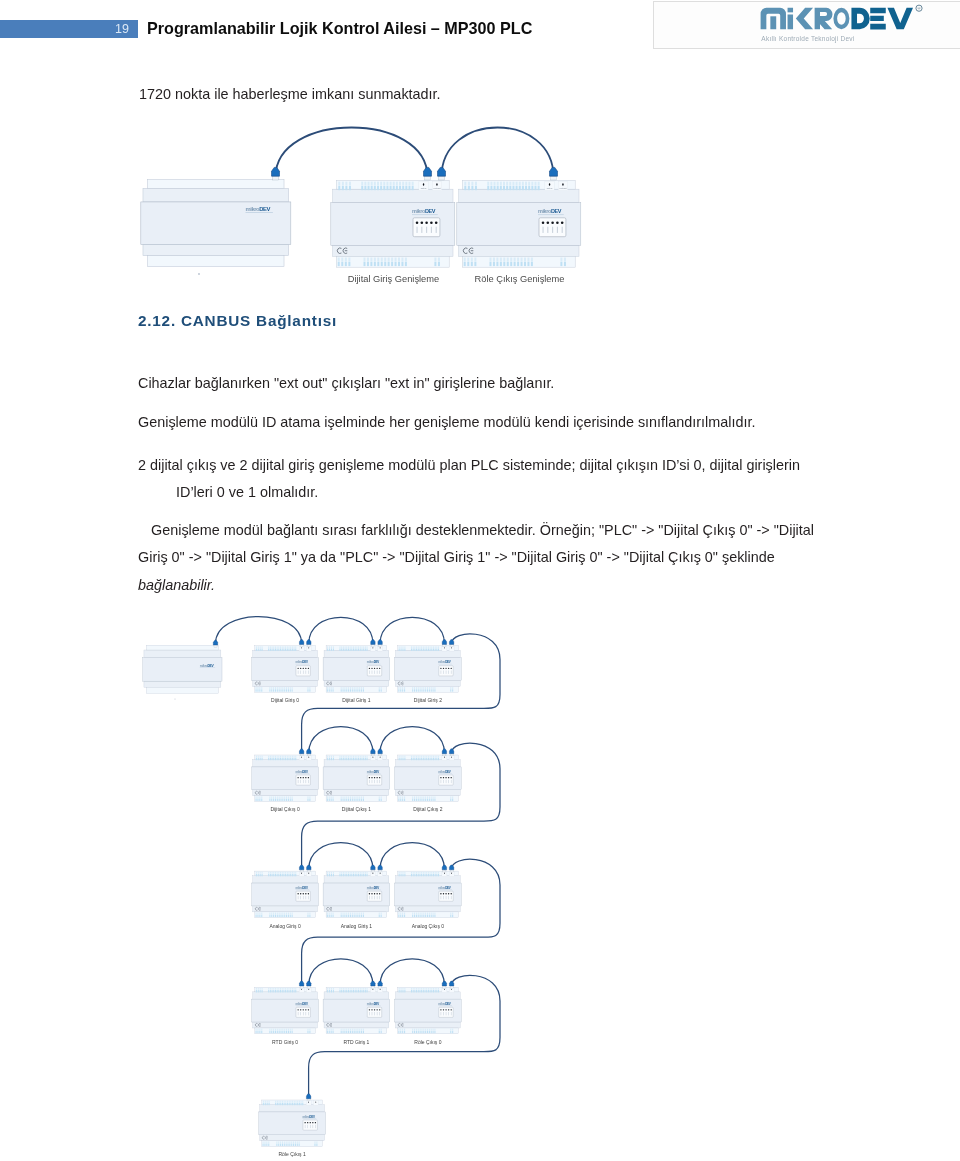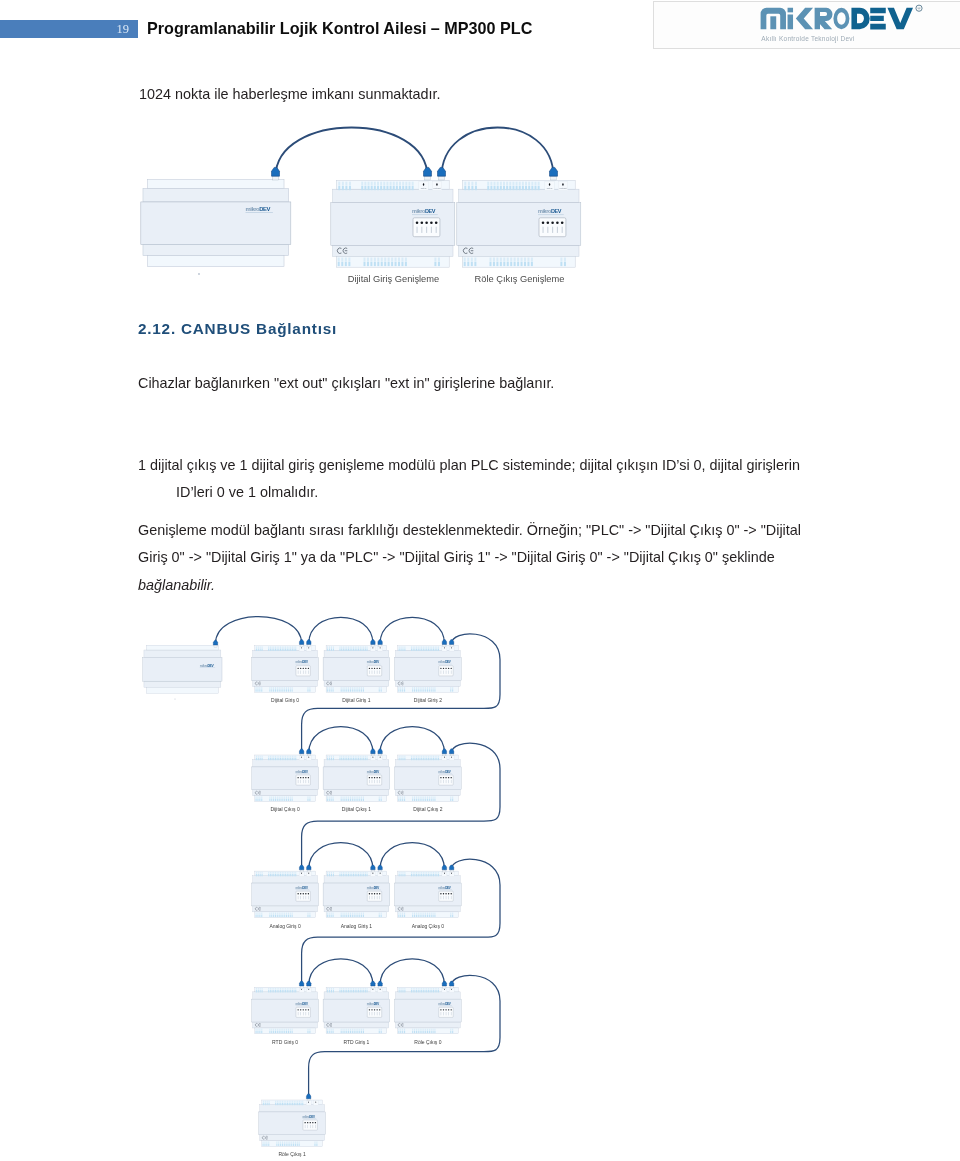--- a/index.html
+++ b/index.html
@@ -3,21 +3,21 @@
 <meta charset="utf-8">
 <title>Programlanabilir Lojik Kontrol Ailesi - MP300 PLC</title>
 <style>
   html,body{margin:0;padding:0;background:#ffffff;}
   body{width:960px;height:1161px;font-family:"Liberation Sans",sans-serif;position:relative;overflow:hidden;}
   .page{position:absolute;left:0;top:0;width:960px;height:1161px;background:#ffffff;}
 
   
   .pagenum{position:absolute;left:0;top:20px;width:138px;height:18px;background:#4a7ebb;
            color:#dbe8f6;font-size:12.5px;text-align:right;padding-right:9px;box-sizing:border-box;
-           line-height:18px;font-family:Liberation Serif, serif;}
+           line-height:18px;font-family:Liberation Sans, sans-serif;}
   .hdr-title{position:absolute;left:147px;top:19px;font-size:17px;font-weight:bold;color:#0d0d0d;
              transform:scaleX(0.95);transform-origin:left top;white-space:nowrap;}
   .logobox{position:absolute;left:653px;top:1px;width:322px;height:48px;border:1px solid #dedede;
            background:#fdfdfd;box-sizing:border-box;overflow:hidden;}
 
   
   .t{position:absolute;color:#231f20;font-size:14.4px;white-space:nowrap;letter-spacing:0px;}
   .heading{position:absolute;color:#1f4e79;font-size:15.3px;font-weight:bold;white-space:nowrap;letter-spacing:0.78px;}
   svg{display:block;}
 </style>
@@ -55,21 +55,21 @@
         <path d="M242.9,5.75 h7.0 l6.8,15.3 l6.8,-15.3 h6.9 l-9.9,21.5 h-7.7 z"></path>
       </g>
       <g>
         <circle cx="265.0" cy="6.2" r="3.1" fill="none" stroke="#58798e" stroke-width="0.9"></circle>
         <text x="265.0" y="8.3" text-anchor="middle" font-family="Liberation Serif, serif" font-size="4.6" fill="#3f5f72">®</text>
       </g>
       <text x="107.3" y="38.5" font-family="Liberation Sans, sans-serif" font-size="6.5" letter-spacing="0.25" fill="#9eabb6">Akıllı Kontrolde Teknoloji Devi</text>
     </svg>
   </div>
 
-  <div class="t" style="left:139px;top:86px;">1024 nokta ile haberleşme imkanı sunmaktadır.</div>
+  <div class="t" style="left:139px;top:86px;">1720 nokta ile haberleşme imkanı sunmaktadır.</div>
 
   <svg class="fig" id="figTop" style="position:absolute;left:130px;top:125px;" width="480" height="175" viewBox="0 0 480 175">
       <g>
         <rect x="12.975000000000012" y="63.37999999999999" width="145.65" height="13.549479999999996" fill="#eaf0f7" stroke="#c3ccd9" stroke-width="0.5769230769230769"></rect>
         <rect x="12.975000000000012" y="119.57431999999999" width="145.65" height="11.110399999999984" fill="#eaf0f7" stroke="#c3ccd9" stroke-width="0.5769230769230769"></rect>
         <rect x="10.800000000000011" y="76.92947999999998" width="150" height="42.64484" fill="#e9eff7" stroke="#b0bbc9" stroke-width="0.5769230769230769"></rect>
         <rect x="17.580000000000013" y="54.69999999999999" width="136.44" height="8.68" fill="#f2f8fd" stroke="#c3ccd9" stroke-width="0.5769230769230769"></rect>
         <rect x="17.580000000000013" y="130.68471999999997" width="136.44" height="10.81528000000003" fill="#f2f8fd" stroke="#c3ccd9" stroke-width="0.5769230769230769"></rect>
       </g>
       <g>
@@ -2146,21 +2146,22 @@
       <g>
         <rect x="320.09" y="380.86" width="3.05" height="2.24" fill="#f0f3f7" stroke="#9fadbb" stroke-width="0.20"></rect>
         <path d="M319.37,380.97 L319.37,378.21 L320.88,376.04 L322.34,376.04 L323.85,378.21 L323.85,380.97 Z" fill="#1a6ebd" stroke="#16447f" stroke-width="0.31" stroke-linejoin="round"></path>
       </g>
       <g>
         <rect x="177.09" y="493.66" width="3.05" height="2.24" fill="#f0f3f7" stroke="#9fadbb" stroke-width="0.20"></rect>
         <path d="M176.38,493.77 L176.38,491.01 L177.89,488.84 L179.34,488.84 L180.86,491.01 L180.86,493.77 Z" fill="#1a6ebd" stroke="#16447f" stroke-width="0.31" stroke-linejoin="round"></path>
       </g>
     </svg>
 
-  <div class="heading" style="left:138px;top:320px;">2.12. CANBUS Bağlantısı</div>
+  <div class="heading" style="left:138px;top:312px;">2.12. CANBUS Bağlantısı</div>
   <div class="t" style="left:138px;top:375px;">Cihazlar bağlanırken "ext out" çıkışları "ext in" girişlerine bağlanır.</div>
-  <div class="t" style="left:138px;top:457px;">1 dijital çıkış ve 1 dijital giriş genişleme modülü plan PLC sisteminde; dijital çıkışın ID’si 0, dijital girişlerin</div>
+  <div class="t" style="left:138px;top:414px;">Genişleme modülü ID atama işelminde her genişleme modülü kendi içerisinde sınıflandırılmalıdır.</div>
+  <div class="t" style="left:138px;top:457px;">2 dijital çıkış ve 2 dijital giriş genişleme modülü plan PLC sisteminde; dijital çıkışın ID’si 0, dijital girişlerin</div>
   <div class="t" style="left:138px;top:484px;margin-left:38px;">ID’leri 0 ve 1 olmalıdır.</div>
-  <div class="t" style="left:138px;top:522px;">Genişleme modül bağlantı sırası farklılığı desteklenmektedir. Örneğin; "PLC" -&gt; "Dijital Çıkış 0" -&gt; "Dijital</div>
+  <div class="t" style="left:151px;top:522px;">Genişleme modül bağlantı sırası farklılığı desteklenmektedir. Örneğin; "PLC" -&gt; "Dijital Çıkış 0" -&gt; "Dijital</div>
   <div class="t" style="left:138px;top:549px;">Giriş 0" -&gt; "Dijital Giriş 1" ya da "PLC" -&gt; "Dijital Giriş 1" -&gt; "Dijital Giriş 0" -&gt; "Dijital Çıkış 0" şeklinde</div>
   <div class="t" style="left:138px;top:577px;font-style:italic;">bağlanabilir.</div>
 
 </div>
 
 </body></html>

